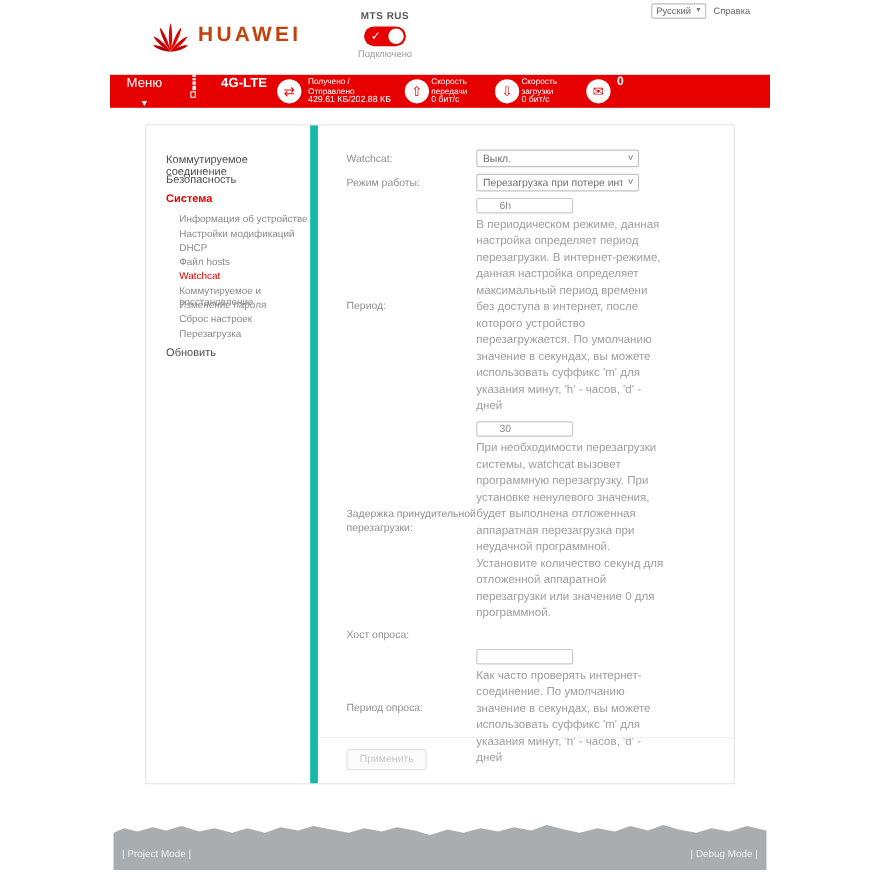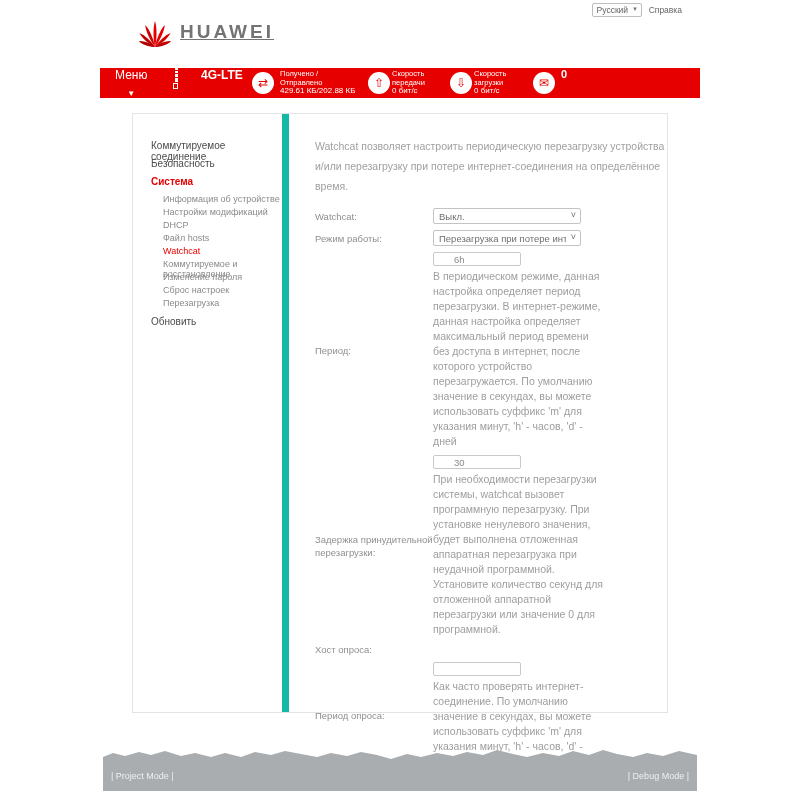--- a/index.html
+++ b/index.html
@@ -3,21 +3,21 @@
 <meta charset="utf-8">
 <style>
   * { margin:0; padding:0; box-sizing:border-box; }
   html,body { width:800px; height:800px; background:#fff; font-family:"Liberation Sans", sans-serif; }
   .page { position:relative; width:800px; height:800px; background:#fff; overflow:hidden; }
   .col { position:absolute; left:100px; top:0; width:600px; height:800px; }
 
   
   .tophead { position:absolute; left:0; top:0; width:600px; height:62px; background:#fff; }
   .logo { position:absolute; left:38px; top:14px; display:flex; align-items:center; }
-  .logo-word { font-size:19px; font-weight:bold; color:#737373; letter-spacing:3px; margin-left:8px;text-decoration:underline; }
+  .logo-word { font-size:19px; font-weight:bold; color:#c2410c; letter-spacing:3px; margin-left:8px; }
   .opblock { position:absolute; left:218px; top:9px; width:64px; text-align:center; }
   .op-name { font-size:9px; font-weight:bold; color:#555; letter-spacing:0.5px; }
   .toggle { position:relative; width:38px; height:18px; background:#e60000; border-radius:9px; margin:5px auto 2px auto; }
   .toggle .check { position:absolute; left:6px; top:2px; color:#fff; font-size:11px; line-height:14px; }
   .toggle .knob { position:absolute; right:2px; top:2px; width:14px; height:14px; background:#fff; border-radius:50%; }
   .op-status { font-size:8.5px; color:#9a9a9a; }
   .topright { position:absolute; top:3px; right:18px; display:flex; align-items:center; gap:7px; }
   .lang-select { border:1px solid #bdbdbd; border-radius:2px; background:#fdfdfd; font-size:8.5px; color:#666;
                  padding:1px 4px; display:flex; align-items:flex-start; gap:5px; cursor:pointer; }
   .lang-select .chev { font-size:7px; color:#777; }
@@ -86,20 +86,28 @@
             <path d="M0,0 C-2,-8 -2,-19 0,-24 C2,-19 2,-8 0,0 Z" fill="#d40000" transform="rotate(-24)"></path>
             <path d="M0,0 C-2,-8 -2,-19 0,-24 C2,-19 2,-8 0,0 Z" fill="#e60000" transform="rotate(24)"></path>
             <path d="M0,0 C-2,-7 -2,-16 0,-21 C2,-16 2,-7 0,0 Z" fill="#c00000" transform="rotate(-48)"></path>
             <path d="M0,0 C-2,-7 -2,-16 0,-21 C2,-16 2,-7 0,0 Z" fill="#d40000" transform="rotate(48)"></path>
             <path d="M0,0 C-2,-6 -2,-13 0,-17 C2,-13 2,-6 0,0 Z" fill="#b00000" transform="rotate(-70)"></path>
             <path d="M0,0 C-2,-6 -2,-13 0,-17 C2,-13 2,-6 0,0 Z" fill="#c00000" transform="rotate(70)"></path>
           </g>
         </svg>
         <span class="logo-word">HUAWEI</span>
       </div>
+      <div class="opblock">
+        <div class="op-name">MTS RUS</div>
+        <div class="toggle">
+          <span class="check">✓</span>
+          <span class="knob"></span>
+        </div>
+        <div class="op-status">Подключено</div>
+      </div>
       <div class="topright">
         <div class="lang-select">
           <span>Русский</span>
           <span class="chev">▾</span>
         </div>
         <span class="help-link">Справка</span>
       </div>
     </div>
 
     <div class="redbar">
@@ -160,21 +168,20 @@
         <div class="s-item s-l2">Файл hosts</div>
         <div class="s-item s-l2 s-active">Watchcat</div>
         <div class="s-item s-l2">Коммутируемое и восстановление</div>
         <div class="s-item s-l2">Изменение пароля</div>
         <div class="s-item s-l2">Сброс настроек</div>
         <div class="s-item s-l2">Перезагрузка</div>
         <div class="s-item s-l1 s-gap">Обновить</div>
       </div>
 
       <div class="mainc">
-        <div class="intro">Watchcat позволяет настроить периодическую перезагрузку устройства и/или перезагрузку при потере интернет-соединения на определённое время.</div>
 
         <div class="frow">
           <div class="flabel">Watchcat:</div>
           <div class="fctrl">
             <div class="sel">
               <span class="txt">Выкл.</span>
               <span class="chev">˅</span>
             </div>
           </div>
         </div>
@@ -211,20 +218,23 @@
 
         <div class="frow">
           <div class="flabel">Период опроса:</div>
           <div class="fctrl">
             <input class="inp" type="text" value="" style="">
             <div class="desc">Как часто проверять интернет-соединение. По умолчанию значение в секундах, вы можете использовать суффикс 'm' для указания минут, 'h' - часов, 'd' - дней</div>
           </div>
         </div>
       </div>
 
+      <div class="applyrow">
+        <button class="btn-apply">Применить</button>
+      </div>
     </div>
 
     <div class="footer">
       <svg width="594" height="46" viewBox="0 0 594 46">
         <path d="M0,12 L10,8 L22,11 L36,7 L48,10 L62,6 L78,11 L92,8 L108,12 L122,8 L138,12 L152,7 L168,10 L182,6 L198,9 L214,12 L228,8 L244,11 L258,7 L274,10 L288,14 L304,9 L318,12 L334,8 L350,11 L364,7 L380,10 L394,5 L410,9 L424,12 L440,8 L456,11 L470,6 L486,10 L500,5 L514,9 L530,12 L544,8 L560,11 L576,6 L594,10 L594,46 L0,46 Z" fill="#a9adb0"></path>
       </svg>
       <span class="f-left">| Project Mode |</span>
       <span class="f-right">| Debug Mode |</span>
     </div>
 

